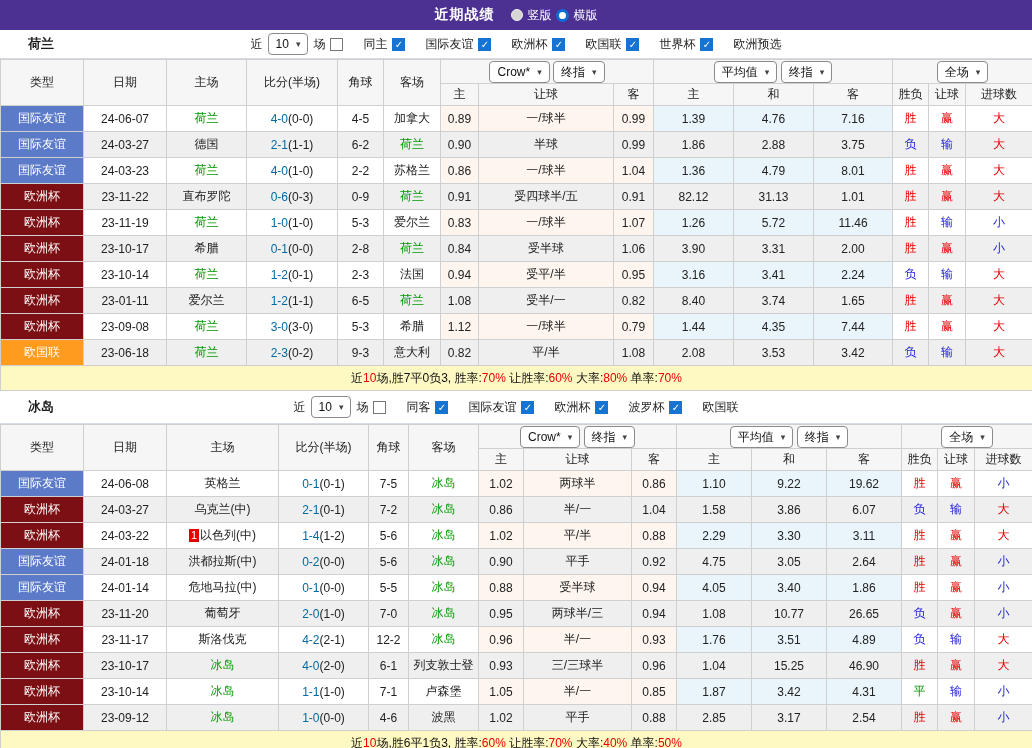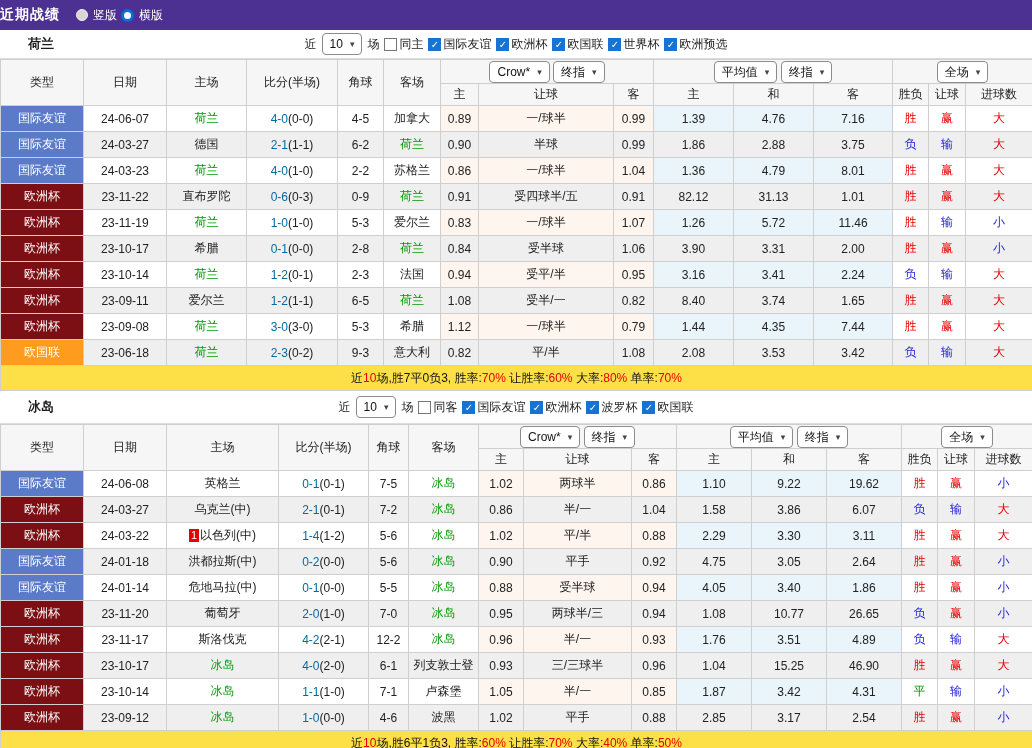--- a/index.html
+++ b/index.html
@@ -1,54 +1,54 @@
 <!DOCTYPE html>
 <html><head>
 <meta charset="utf-8">
 <style>
   html,body{margin:0;padding:0;background:#fff}
   body{width:1032px;height:748px;font-family:"Liberation Sans","DejaVu Sans",sans-serif;font-size:12px;color:#222;overflow:hidden}
 
   
-  .topbar{height:30px;background:#4d3192;display:flex;align-items:center;gap:16px;color:#fff}
+  .topbar{height:30px;background:#4d3192;display:flex;align-items:center;justify-content:center;gap:16px;color:#fff}
   .topbar .title{font-weight:bold;font-size:14px;letter-spacing:1px}
   .radio-group{display:flex;align-items:center;gap:4px}
   .radio{display:inline-flex;align-items:center;gap:5px;cursor:pointer}
   .radio-dot{width:12px;height:12px;border-radius:50%;background:#d6d6d6;border:1px solid #efefef;box-sizing:border-box}
   .radio-dot.selected{background:#fff;border:3px solid #0c6cd6;width:13px;height:13px}
 
   
   .filter-bar{height:28px;display:flex;align-items:center;position:relative;background:#fff;border-bottom:1px solid #d6dde6}
   .filter-bar.tall{height:32px}
   .team-name{position:absolute;left:28px;font-weight:bold;font-size:13px;color:#1c1c1c}
   .filter-controls{margin:0 auto;display:flex;align-items:center;gap:5px}
   .sel{display:inline-flex;align-items:center;gap:7px;border:1px solid #8b8b8b;border-radius:4px;background:#fff;padding:1px 7px;height:18px;line-height:18px;cursor:pointer;color:#111}
   .sel .chev{font-size:9px;color:#444}
-  .cb-item{display:inline-flex;align-items:center;gap:2px;cursor:pointer}
+  .cb-item{display:inline-flex;align-items:center;gap:20px;cursor:pointer}
   .checkbox{width:13px;height:13px;border:1px solid #767676;background:#fff;display:inline-block;box-sizing:border-box;text-align:center;line-height:11px;font-size:10px;color:#fff}
   .checkbox.checked{background:#1673d2;border-color:#1673d2}
 
   
   table{border-collapse:collapse;table-layout:fixed;width:1032px}
   th,td{border:1px solid #cfcfcf;text-align:center;padding:0;overflow:hidden;white-space:nowrap}
   thead th{background:#f6f6f6;font-weight:normal;height:21px;color:#222}
   thead th.dd-cell{height:23px}
   tbody td{height:25px}
   tr.row-even td{background:#efefef}
   td.cell-crow{background:#fdf5ee}
   td.cell-avg{background:#e9f5fb}
   .badge-blue{background:#5b7ac8 !important;color:#fff}
   .badge-maroon{background:#7c0f13 !important;color:#fff}
   .badge-orange{background:#ff9b1e !important;color:#fff}
   .t-green{color:#009900}
   .t-red{color:#e80000}
   .t-blue{color:#2222dd}
   .score-main{color:#0369a1}
   .redcard{display:inline-block;background:#e60000;color:#fff;padding:0 2px;margin-right:1px;font-size:11px;line-height:13px}
-  tr.summary-row td{background:#fde047;height:24px;color:#111}
+  tr.summary-row td{background:#fef9c3;height:24px;color:#111}
 </style>
 </head>
 <body>
 
 <div class="topbar">
   <span class="title">近期战绩</span>
   <span class="radio-group">
     <span class="radio">
       <span class="radio-dot"></span>
       <span>竖版</span>
@@ -269,21 +269,21 @@
             <td class="cell-crow">0.95</td>
             <td class="cell-avg">3.16</td>
             <td class="cell-avg">3.41</td>
             <td class="cell-avg">2.24</td>
             <td class="t-blue">负</td>
             <td class="t-blue">输</td>
             <td class="t-red">大</td>
           </tr>
           <tr class="row-even">
             <td class="badge-maroon">欧洲杯</td>
-            <td>23-09-11</td>
+            <td>23-01-11</td>
             <td><span>爱尔兰</span></td>
             <td><span class="score-main">1-2</span><span>(1-1)</span></td>
             <td>6-5</td>
             <td><span class="t-green">荷兰</span></td>
             <td class="cell-crow">1.08</td>
             <td class="cell-crow">受半/一</td>
             <td class="cell-crow">0.82</td>
             <td class="cell-avg">8.40</td>
             <td class="cell-avg">3.74</td>
             <td class="cell-avg">1.65</td>

